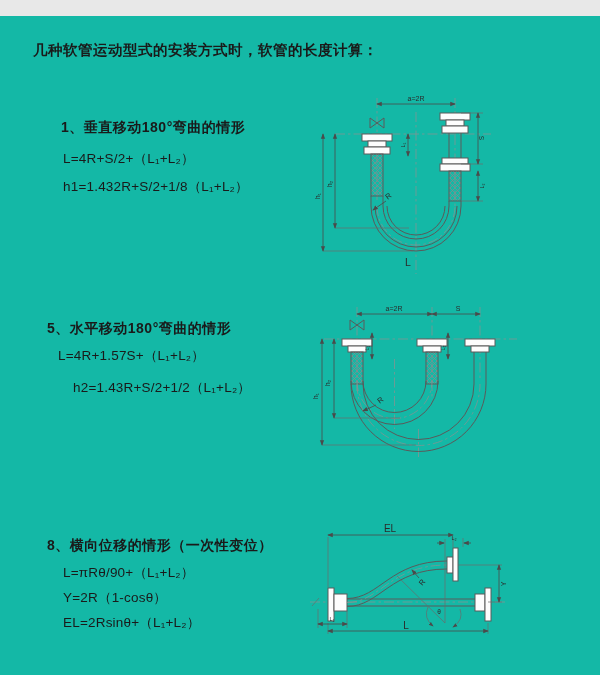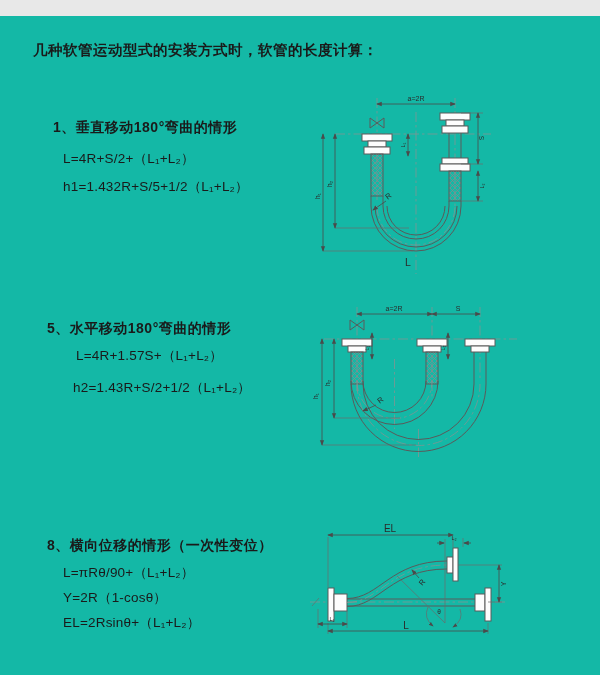--- a/index.html
+++ b/index.html
@@ -24,23 +24,23 @@
   .fit  { fill:#fdfdfd; stroke:#5a5a5a; stroke-width:1; }
   .braid{ stroke:#5a5a5a; stroke-width:1; }
 </style>
 </head>
 <body>
 
 <div class="page">
 
   <div class="title">几种软管运动型式的安装方式时，软管的长度计算：</div>
 
-  <div class="sec-heading" style="left:53px; top:103px;text-align:right;">1、垂直移动180°弯曲的情形</div>
+  <div class="sec-heading" style="left:61px; top:103px;text-align:right;">1、垂直移动180°弯曲的情形</div>
   <div class="formula" style="left:63px; top:134px;text-align:center;">L=4R+S/2+（L₁+L₂）</div>
-  <div class="formula" style="left:63px; top:162px;">h1=1.432R+S/5+1/2（L₁+L₂）</div>
+  <div class="formula" style="left:63px; top:162px;">h1=1.432R+S/2+1/8（L₁+L₂）</div>
 
   <div class="diagram" style="left:315px; top:72px;">
     <svg width="270" height="195" viewBox="0 0 270 195">
       <defs>
         <pattern id="b1" width="5" height="5" patternUnits="userSpaceOnUse">
           <path d="M0 5 L5 0 M0 0 L5 5" stroke="#8a8a8a" stroke-width="0.7"></path>
         </pattern>
         <marker id="a1" viewBox="0 0 10 10" refX="8.5" refY="5" markerWidth="7" markerHeight="7" orient="auto-start-reverse">
           <path d="M0 1.2 L10 5 L0 8.8 Z" fill="#4a4a4a"></path>
         </marker>
@@ -98,21 +98,21 @@
       <text transform="translate(17 96) rotate(-90)" text-anchor="middle" font-size="6.5">h₂</text>
       <text transform="translate(90 57) rotate(-90)" text-anchor="middle" font-size="5.5">L₁</text>
       <text transform="translate(169 50) rotate(-90)" text-anchor="middle" font-size="6.5">S</text>
       <text transform="translate(169 98) rotate(-90)" text-anchor="middle" font-size="5.5">L₂</text>
       <text transform="translate(75 110) rotate(-38)" text-anchor="middle" font-size="7.5">R</text>
       <text x="93" y="178" text-anchor="middle" font-size="10.5">L</text>
     </svg>
   </div>
 
   <div class="sec-heading" style="left:47px; top:304px;">5、水平移动180°弯曲的情形</div>
-  <div class="formula" style="left:76px; top:331px;text-align:right;">L=4R+1.57S+（L₁+L₂）</div>
+  <div class="formula" style="left:58px; top:331px;text-align:right;">L=4R+1.57S+（L₁+L₂）</div>
   <div class="formula" style="left:63px; top:363px;padding-left:10px;">h2=1.43R+S/2+1/2（L₁+L₂）</div>
 
   <div class="diagram" style="left:312px; top:285px;">
     <svg width="285" height="180" viewBox="0 0 285 180">
       <defs>
         <pattern id="b2" width="5" height="5" patternUnits="userSpaceOnUse">
           <path d="M0 5 L5 0 M0 0 L5 5" stroke="#8a8a8a" stroke-width="0.7"></path>
         </pattern>
         <marker id="a2" viewBox="0 0 10 10" refX="8.5" refY="5" markerWidth="7" markerHeight="7" orient="auto-start-reverse">
           <path d="M0 1.2 L10 5 L0 8.8 Z" fill="#4a4a4a"></path>

